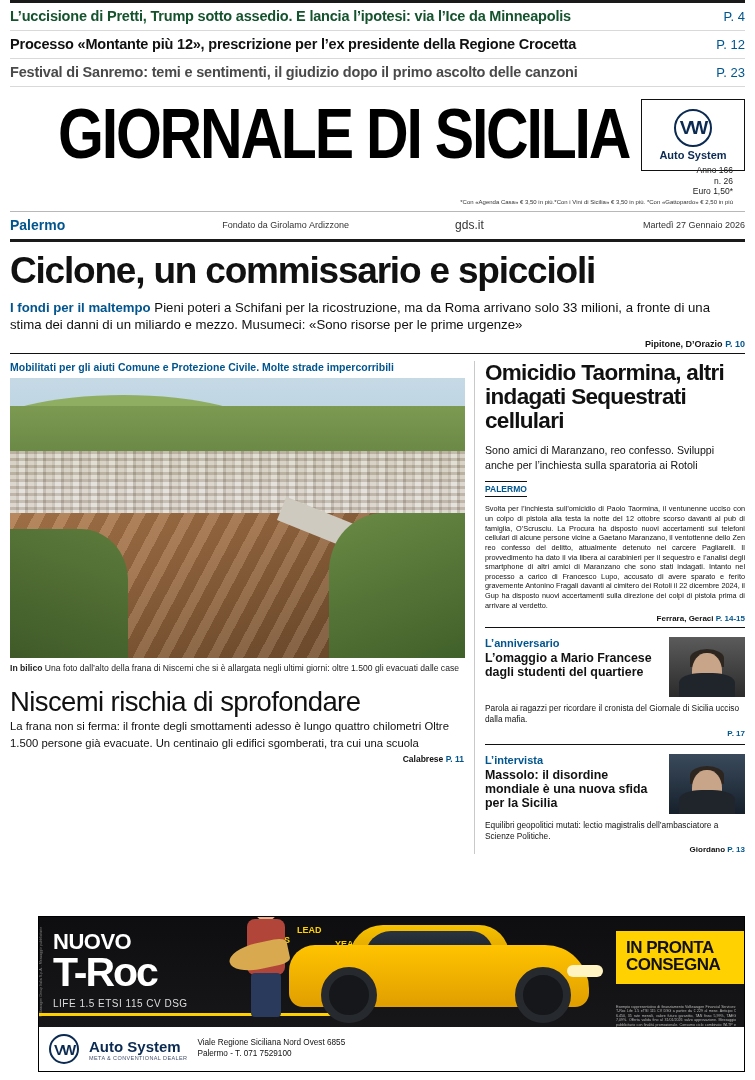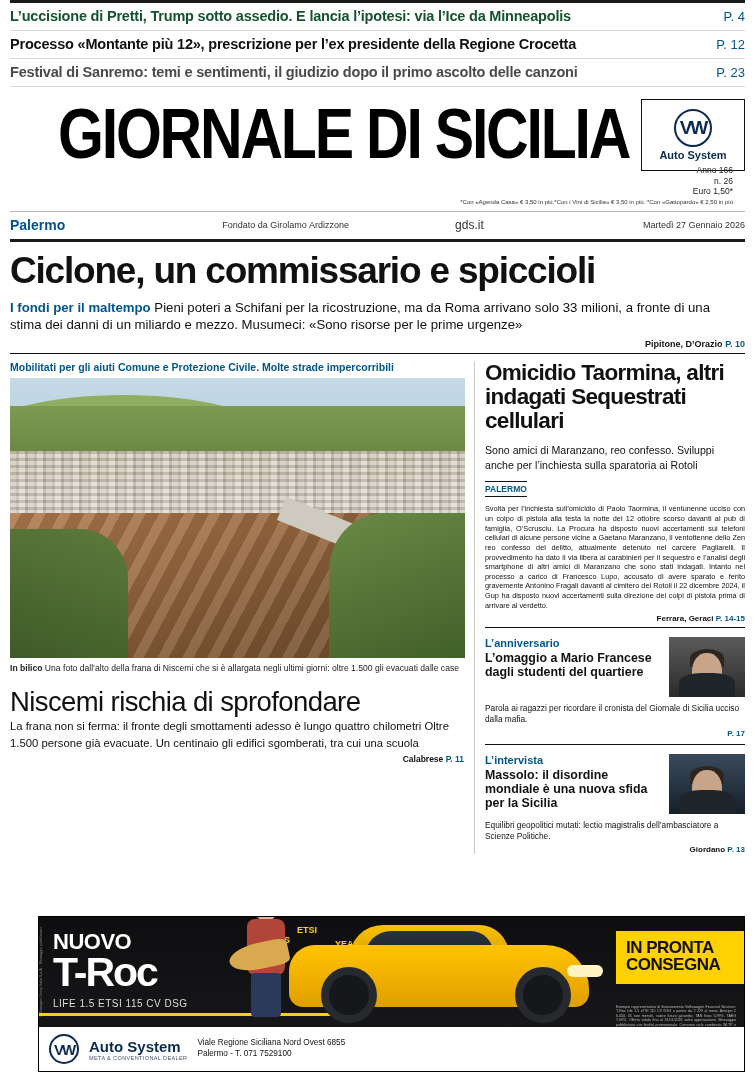--- a/index.html
+++ b/index.html
@@ -401,21 +401,21 @@
       <div class="ad-price-row">
         <span class="ad-da">Da</span>
         <span class="ad-price">229€</span>
         <span class="ad-mese">al mese</span>
       </div>
       <div class="ad-tan">TAN 5,99% - TAEG 7,09%</div>
     </div>
     <div class="ad-yellowbar"></div>
 
     <div class="bubble b1">FEELS</div>
-    <div class="bubble b2">ETSI</div>
+    <div class="bubble b2">LEAD</div>
     <div class="bubble b3">YEAH</div>
 
     <div class="ad-girl">
       <div class="girl-hair"></div>
         <div class="girl-head"></div>
       <div class="girl-body"></div>
         <div class="girl-legs"></div>
         <div class="guitar"></div>
     </div>
 

